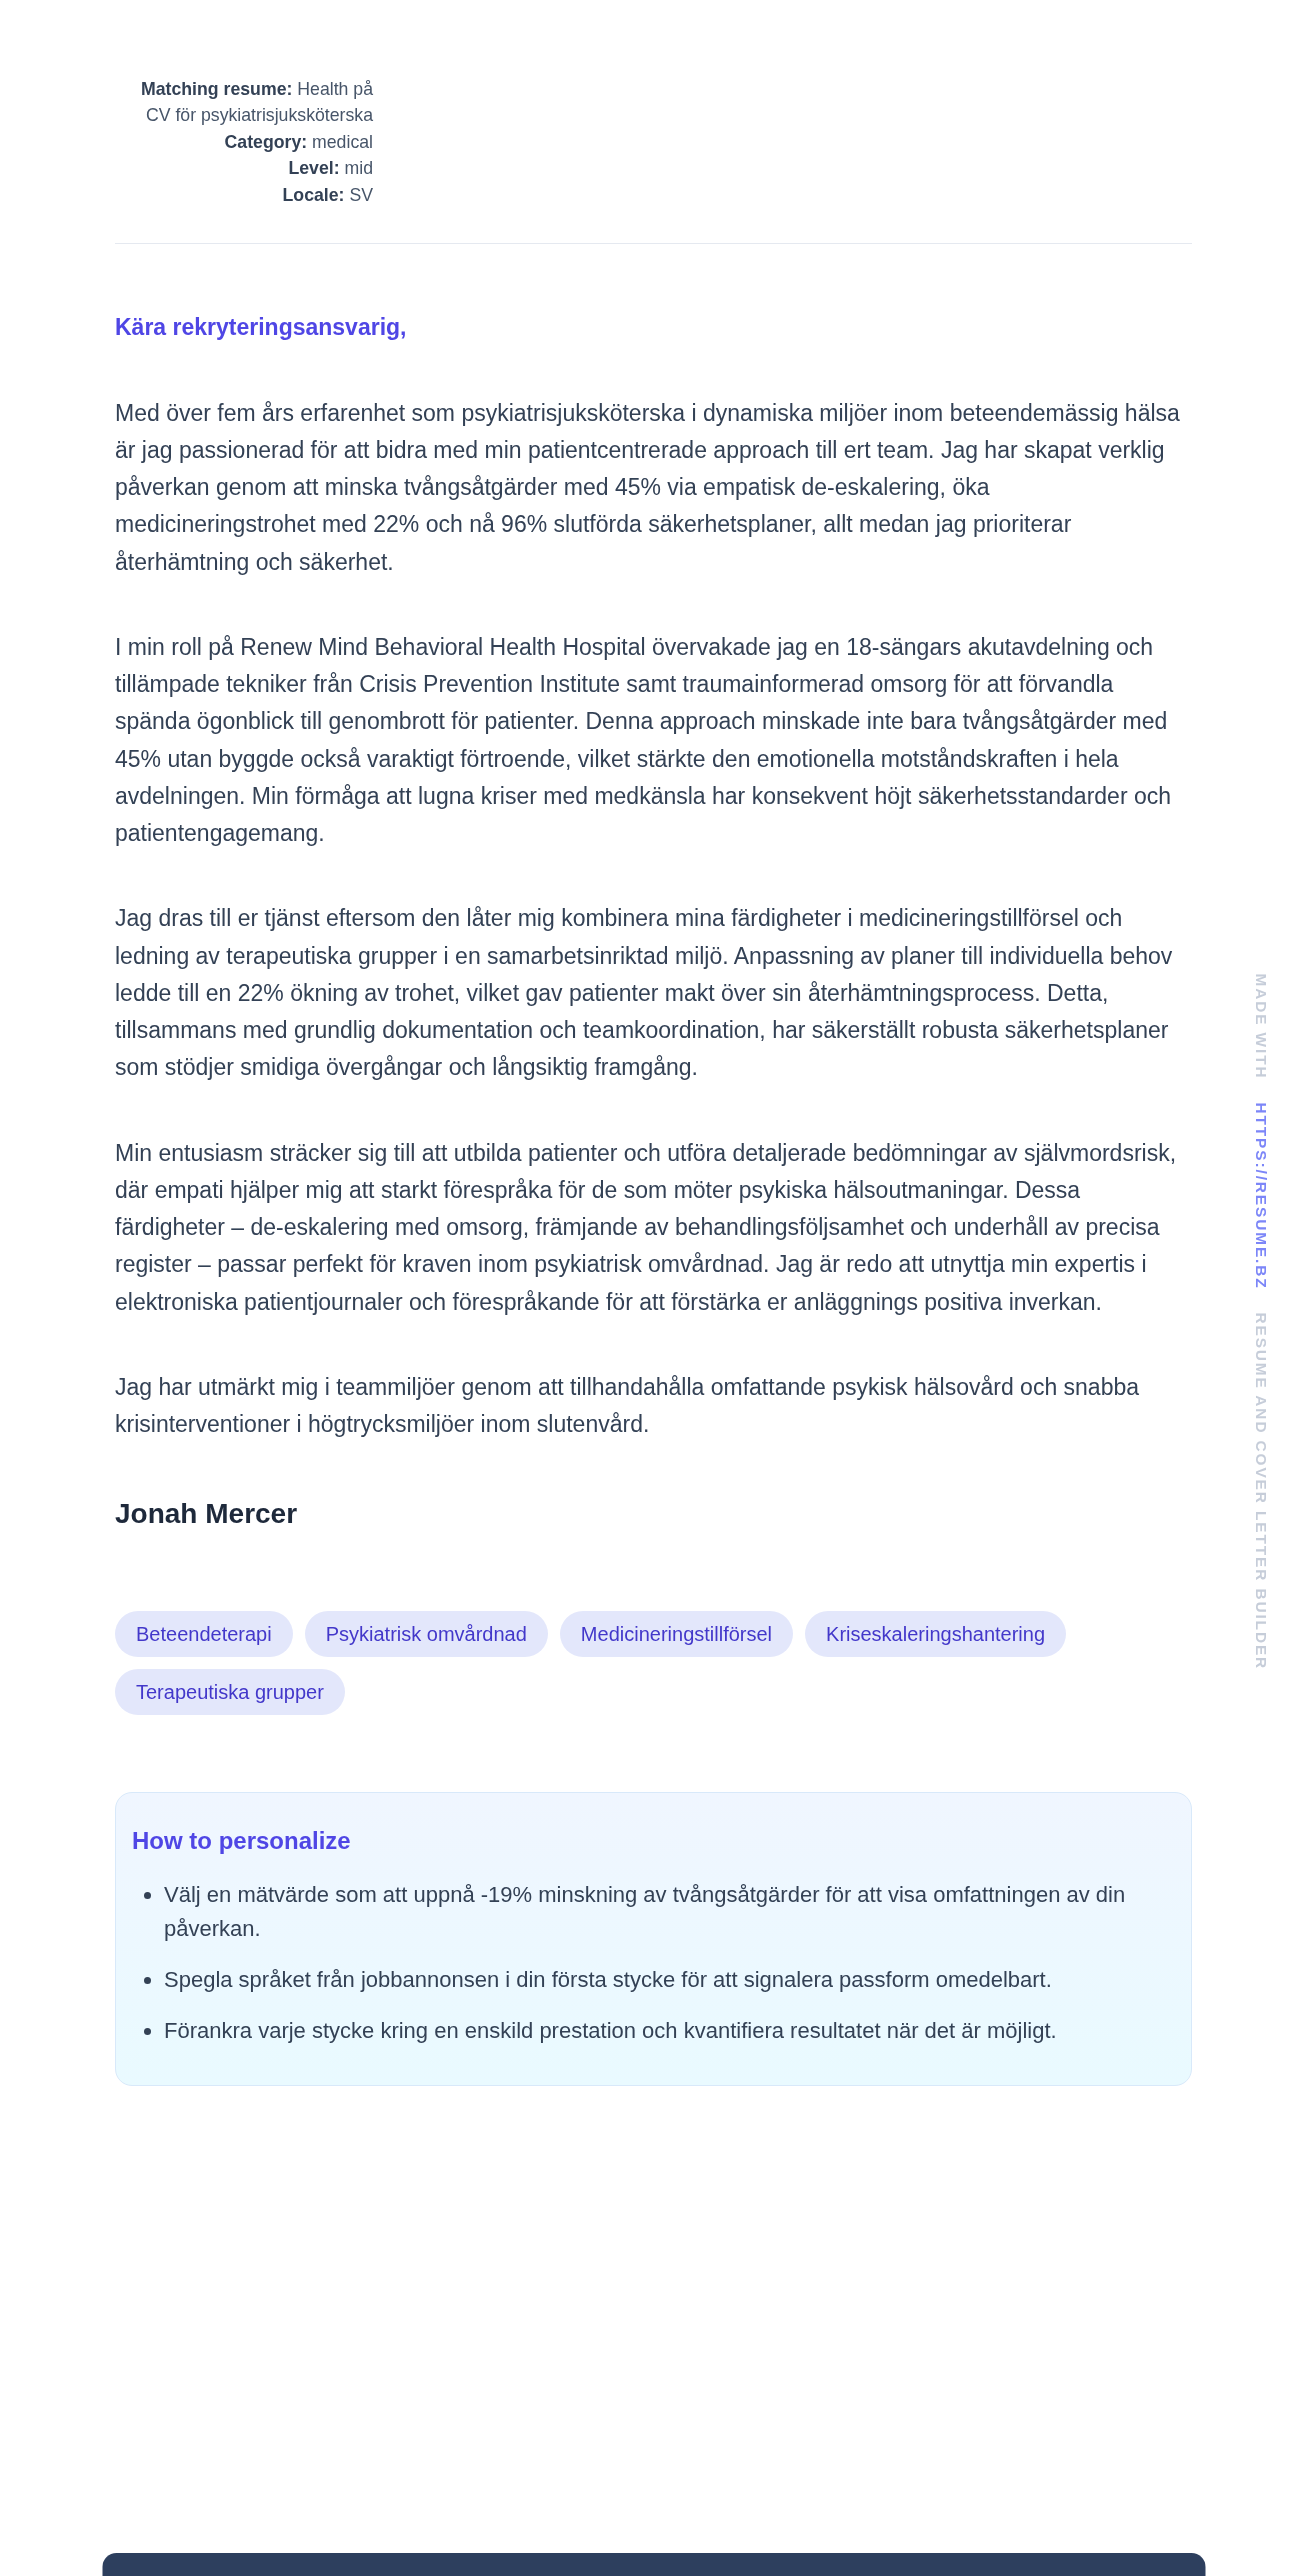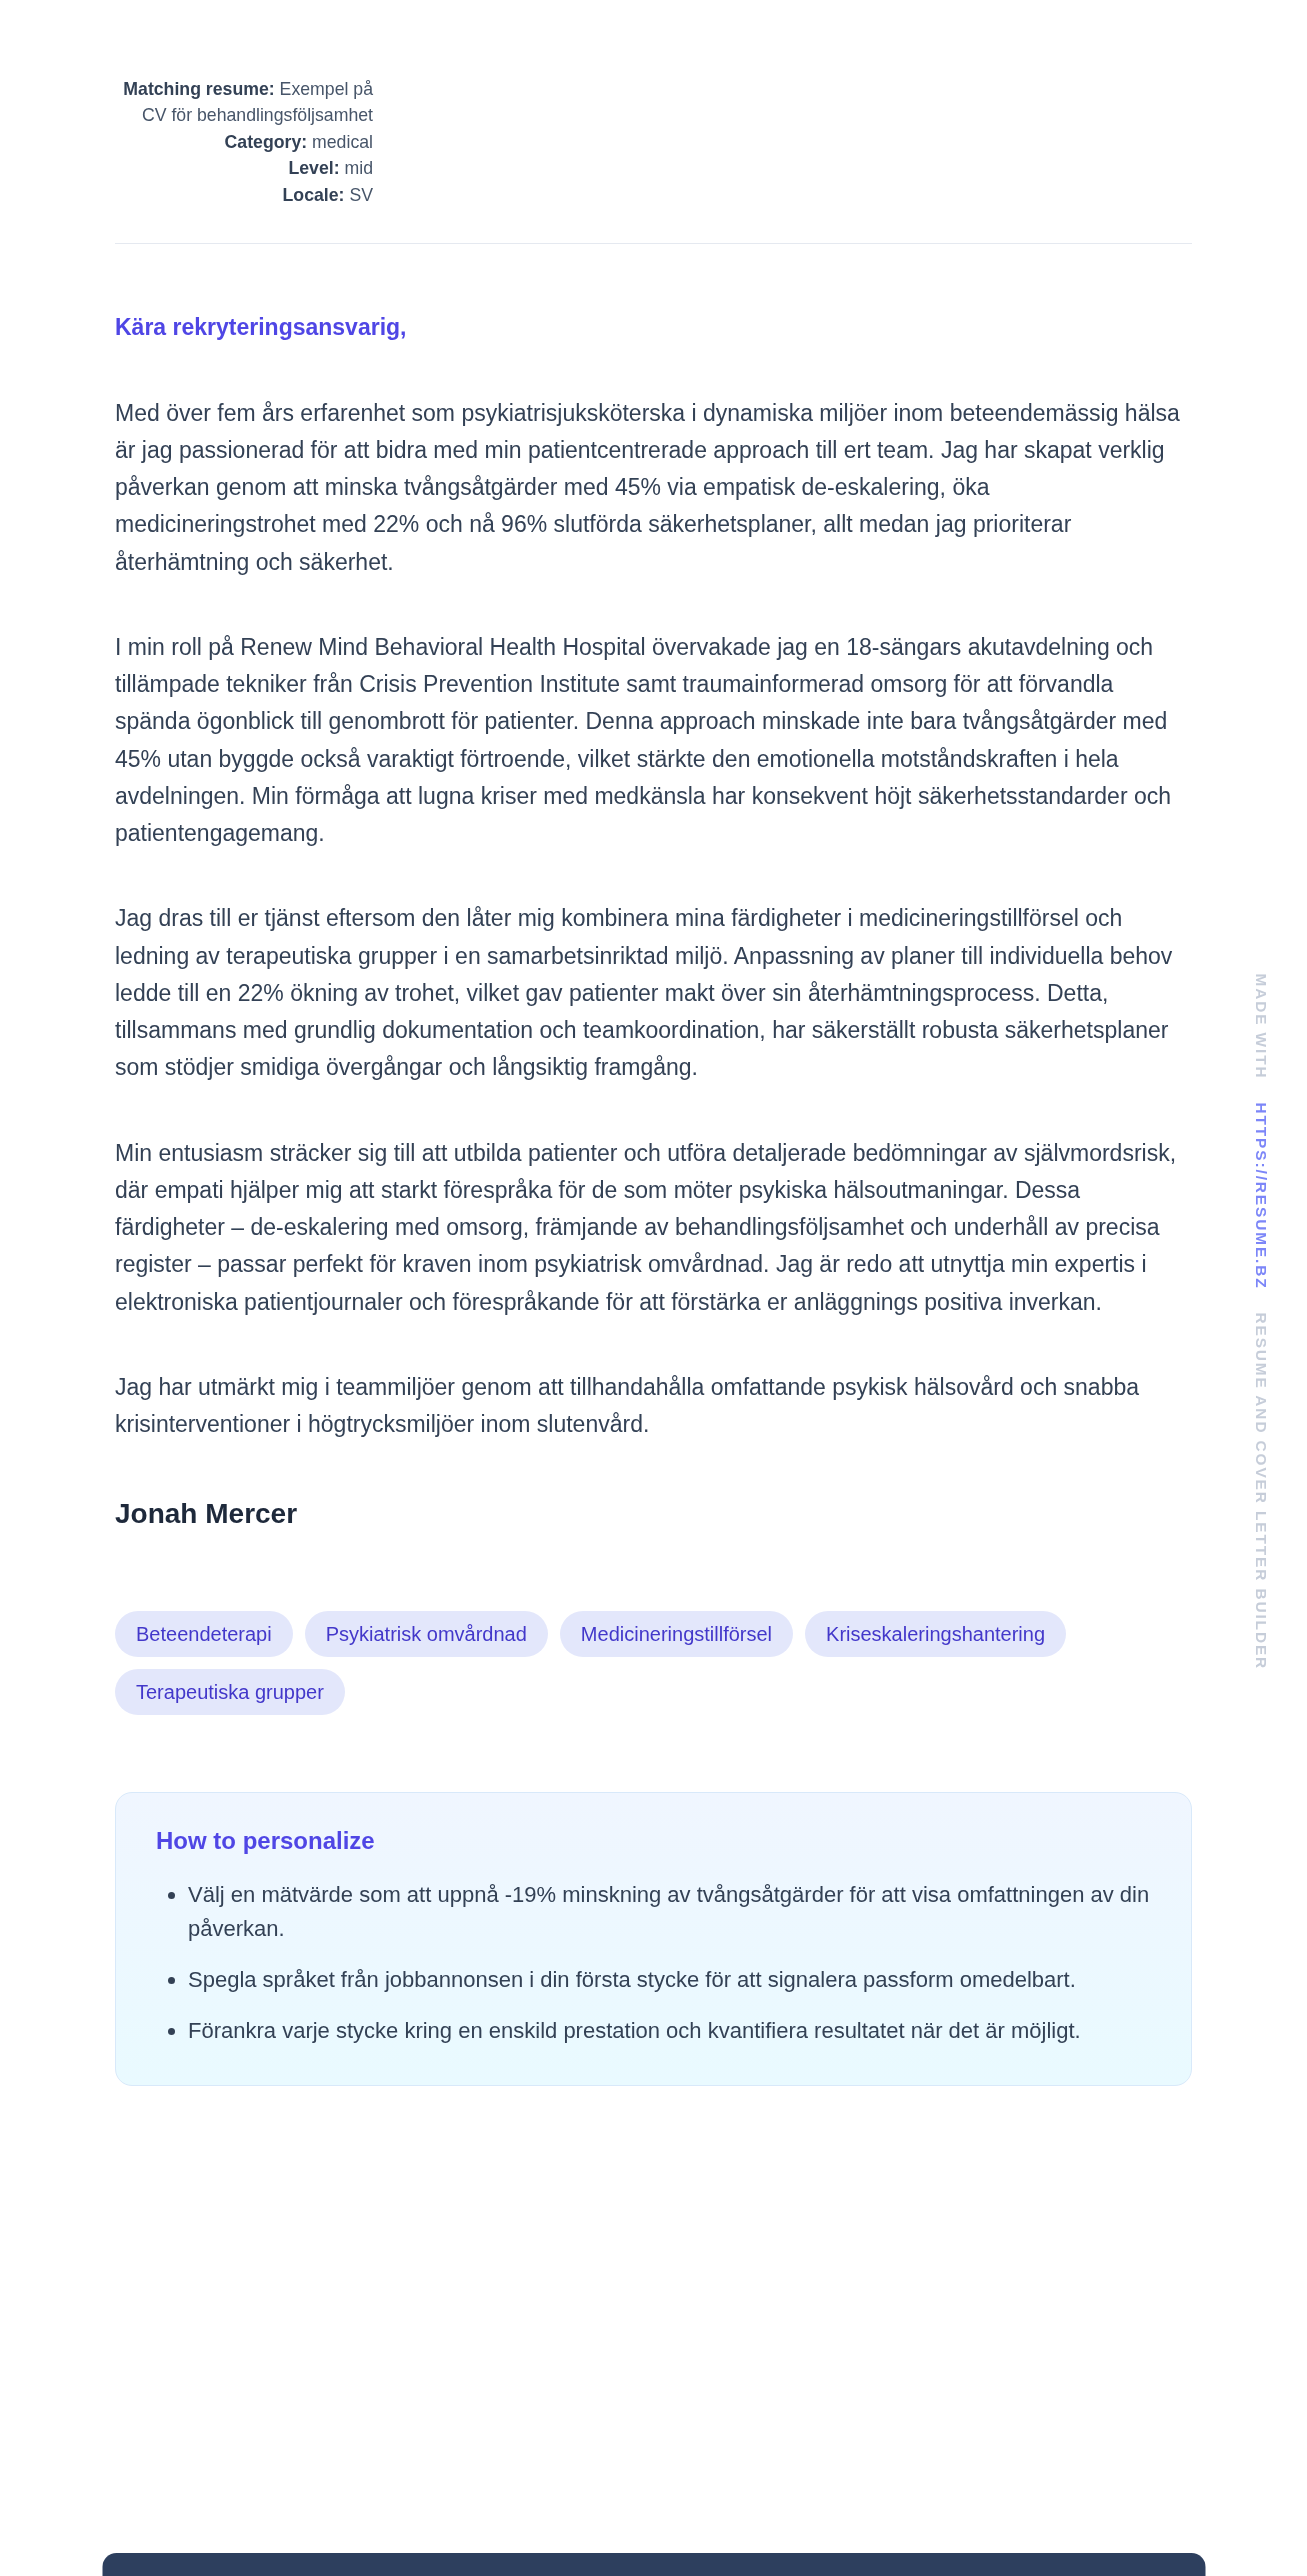--- a/index.html
+++ b/index.html
@@ -43,21 +43,21 @@
     font-size: 20px; line-height: 1; padding: 13px 21px; border-radius: 768px; cursor: pointer;
     white-space: nowrap;
   }
 
   
   .tips {
     margin-top: 77px;
     background: linear-gradient(180deg, #f0f6ff 0%, #e9faff 100%);
     border: 1.5px solid #d8e9fa;
     border-radius: 17px;
-    padding: 34px 40px 37px;
+    padding: 34px 16px 37px;
   }
   .tips-title { margin: 0 0 23px; font-size: 24px; font-weight: 700; color: #4f46e5; }
   .tips-list { margin: 0; padding-left: 32px; }
   .tips-list li { font-size: 22px; line-height: 1.55; color: #334155; margin-bottom: 17px; }
   .tips-list li:last-child { margin-bottom: 0; }
 
   
   .watermark {
     position: absolute; top: 965px; right: 37px;
     writing-mode: vertical-rl;
@@ -84,21 +84,21 @@
     <span class="wm-seg wm-link">HTTPS://RESUME.BZ</span>
     <span class="wm-seg">RESUME AND COVER LETTER BUILDER</span>
   </aside>
 
   <main class="container">
 
     <header class="header">
       <div class="meta">
         <div class="meta-item">
           <span class="meta-label">Matching resume:</span>
-          <span class="meta-value">Exempel på CV för behandlingsföljsamhet</span>
+          <span class="meta-value">Health på CV för psykiatrisjuksköterska</span>
         </div>
         <div class="meta-item">
           <span class="meta-label">Category:</span>
           <span class="meta-value">medical</span>
         </div>
         <div class="meta-item">
           <span class="meta-label">Level:</span>
           <span class="meta-value">mid</span>
         </div>
         <div class="meta-item">

